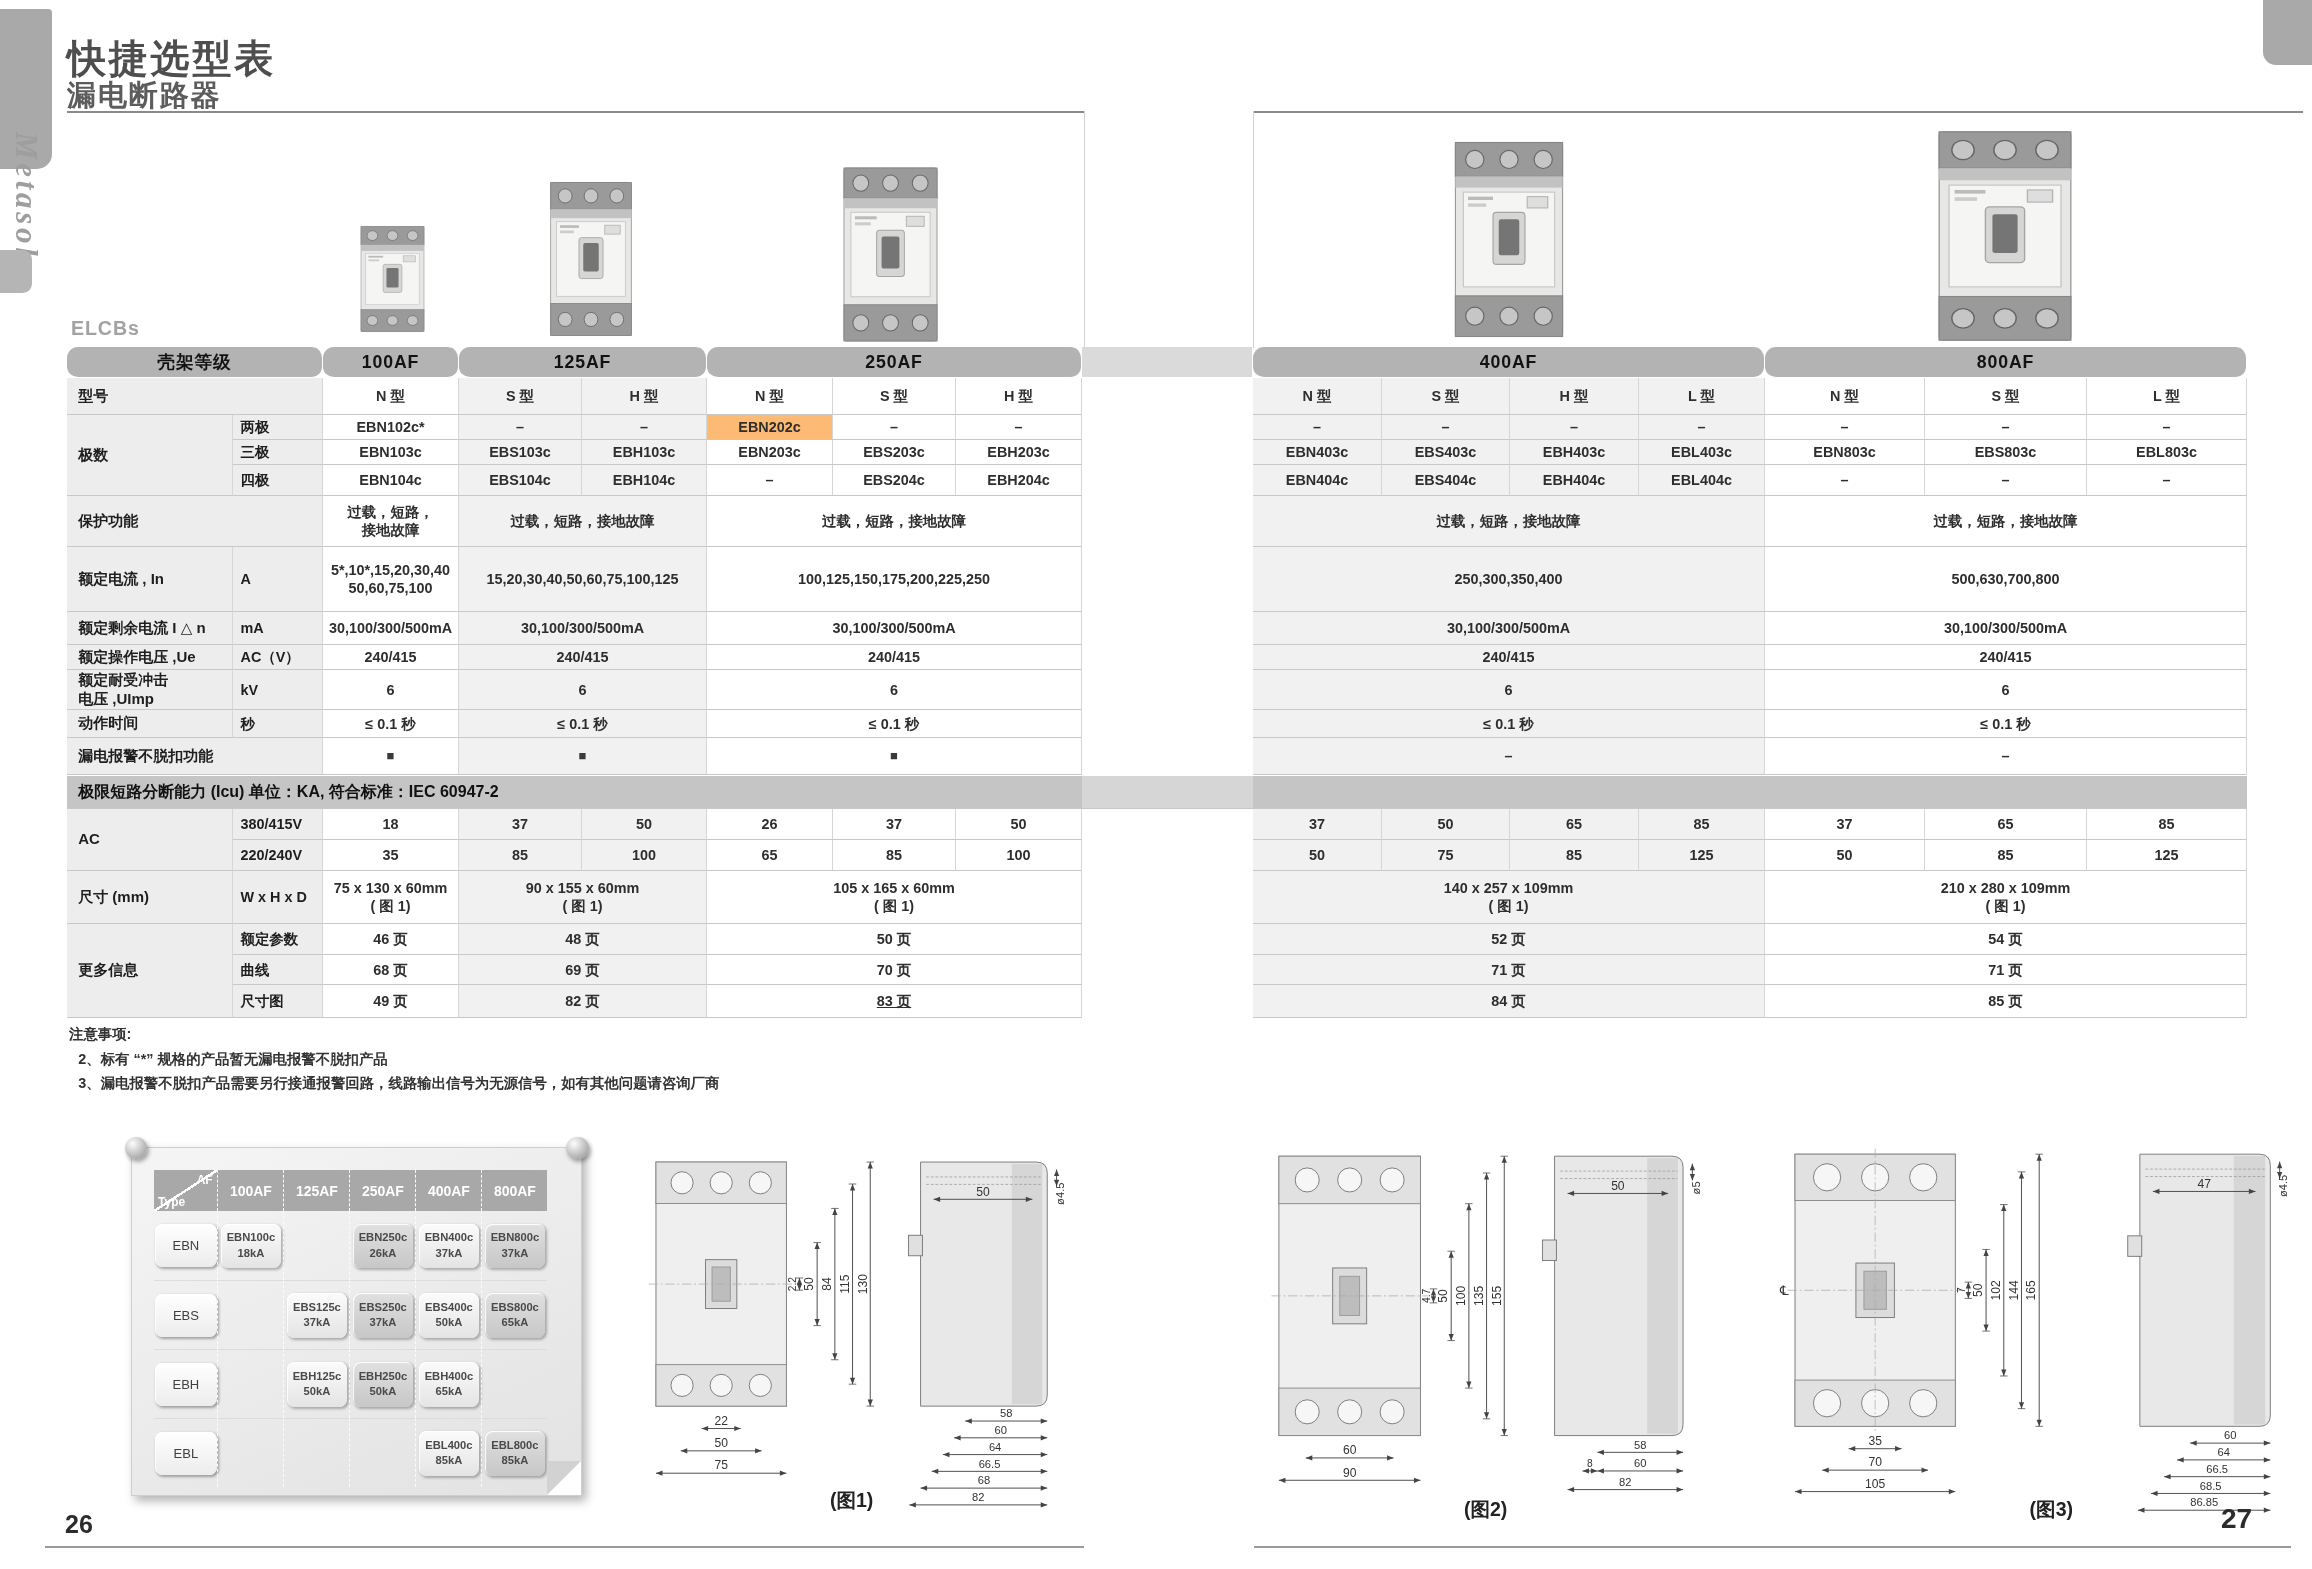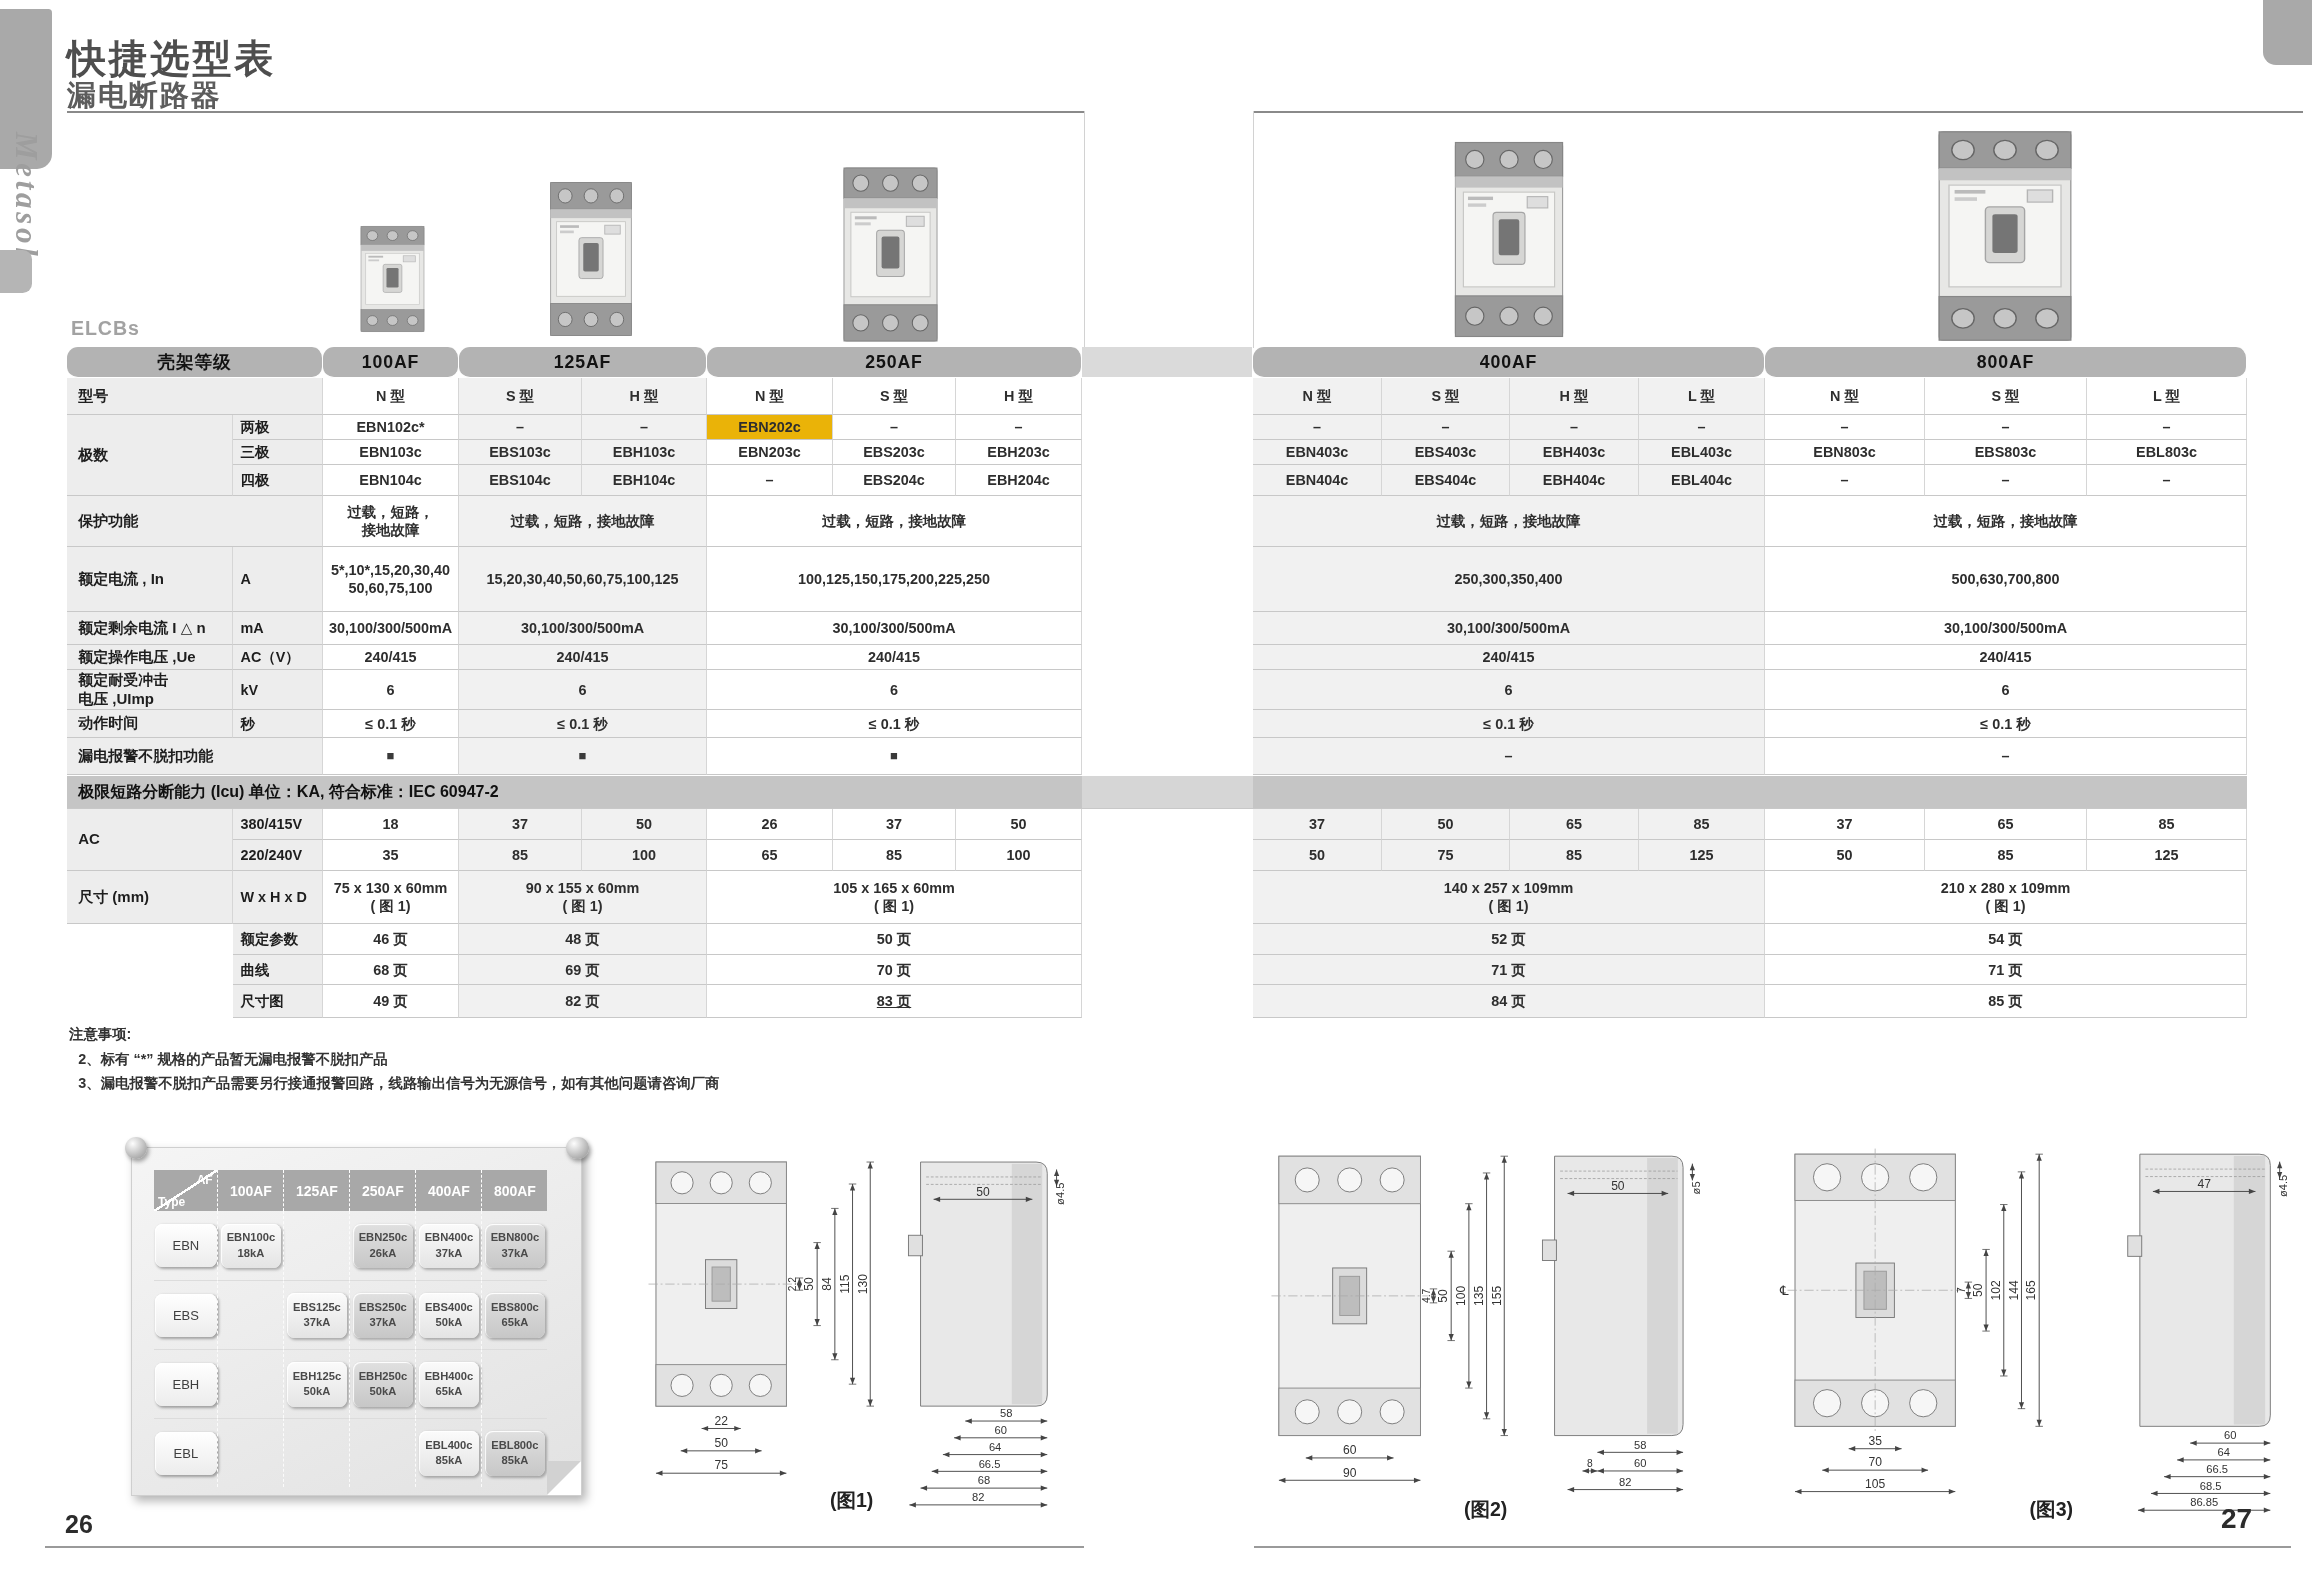--- a/index.html
+++ b/index.html
@@ -196,21 +196,21 @@
       <div class="tc val" style="grid-area: 2 / 12 / span 1 / span 1; background: rgb(241, 241, 241);">H 型</div>
       <div class="tc val" style="grid-area: 2 / 13 / span 1 / span 1; background: rgb(241, 241, 241);">L 型</div>
       <div class="tc val" style="grid-area: 2 / 14 / span 1 / span 1; background: rgb(255, 255, 255);">N 型</div>
       <div class="tc val" style="grid-area: 2 / 15 / span 1 / span 1; background: rgb(255, 255, 255);">S 型</div>
       <div class="tc val" style="grid-area: 2 / 16 / span 1 / span 1; background: rgb(255, 255, 255);">L 型</div>
       <div class="tc lab" style="grid-area: 3 / 1 / span 3 / span 1;">极数</div>
       <div class="tc lab2" style="grid-area: 3 / 2 / span 1 / span 1;">两极</div>
       <div class="tc val" style="grid-area: 3 / 3 / span 1 / span 1; background: rgb(255, 255, 255);">EBN102c*</div>
       <div class="tc val" style="grid-area: 3 / 4 / span 1 / span 1; background: rgb(241, 241, 241);">–</div>
       <div class="tc val" style="grid-area: 3 / 5 / span 1 / span 1; background: rgb(241, 241, 241);">–</div>
-      <div class="tc val" style="grid-area: 3 / 6 / span 1 / span 1; background: #eab308;">EBN202c</div>
+      <div class="tc val" style="grid-area: 3 / 6 / span 1 / span 1; background: #fdba74;">EBN202c</div>
       <div class="tc val" style="grid-area: 3 / 7 / span 1 / span 1; background: rgb(255, 255, 255);">–</div>
       <div class="tc val" style="grid-area: 3 / 8 / span 1 / span 1; background: rgb(255, 255, 255);">–</div>
       <div class="tc gut" style="grid-area: 3 / 9 / span 1 / span 1;"></div>
       <div class="tc val" style="grid-area: 3 / 10 / span 1 / span 1; background: rgb(241, 241, 241);">–</div>
       <div class="tc val" style="grid-area: 3 / 11 / span 1 / span 1; background: rgb(241, 241, 241);">–</div>
       <div class="tc val" style="grid-area: 3 / 12 / span 1 / span 1; background: rgb(241, 241, 241);">–</div>
       <div class="tc val" style="grid-area: 3 / 13 / span 1 / span 1; background: rgb(241, 241, 241);">–</div>
       <div class="tc val" style="grid-area: 3 / 14 / span 1 / span 1; background: rgb(255, 255, 255);">–</div>
       <div class="tc val" style="grid-area: 3 / 15 / span 1 / span 1; background: rgb(255, 255, 255);">–</div>
       <div class="tc val" style="grid-area: 3 / 16 / span 1 / span 1; background: rgb(255, 255, 255);">–</div>
@@ -341,20 +341,21 @@
 ( 图 1)</div>
       <div class="tc val" style="grid-area: 16 / 4 / span 1 / span 2; background: rgb(241, 241, 241);">90 x 155 x 60mm
 ( 图 1)</div>
       <div class="tc val" style="grid-area: 16 / 6 / span 1 / span 3; background: rgb(255, 255, 255);">105 x 165 x 60mm
 ( 图 1)</div>
       <div class="tc gut" style="grid-area: 16 / 9 / span 1 / span 1;"></div>
       <div class="tc val" style="grid-area: 16 / 10 / span 1 / span 4; background: rgb(241, 241, 241);">140 x 257 x 109mm
 ( 图 1)</div>
       <div class="tc val" style="grid-area: 16 / 14 / span 1 / span 3; background: rgb(255, 255, 255);">210 x 280 x 109mm
 ( 图 1)</div>
+      <div class="tc lab" style="grid-area: 17 / 1 / span 3 / span 1;">更多信息</div>
       <div class="tc lab2" style="grid-area: 17 / 2 / span 1 / span 1;">额定参数</div>
       <div class="tc val" style="grid-area: 17 / 3 / span 1 / span 1; background: rgb(255, 255, 255);">46 页</div>
       <div class="tc val" style="grid-area: 17 / 4 / span 1 / span 2; background: rgb(241, 241, 241);">48 页</div>
       <div class="tc val" style="grid-area: 17 / 6 / span 1 / span 3; background: rgb(255, 255, 255);">50 页</div>
       <div class="tc gut" style="grid-area: 17 / 9 / span 1 / span 1;"></div>
       <div class="tc val" style="grid-area: 17 / 10 / span 1 / span 4; background: rgb(241, 241, 241);">52 页</div>
       <div class="tc val" style="grid-area: 17 / 14 / span 1 / span 3; background: rgb(255, 255, 255);">54 页</div>
       <div class="tc lab2" style="grid-area: 18 / 2 / span 1 / span 1;">曲线</div>
       <div class="tc val" style="grid-area: 18 / 3 / span 1 / span 1; background: rgb(255, 255, 255);">68 页</div>
       <div class="tc val" style="grid-area: 18 / 4 / span 1 / span 2; background: rgb(241, 241, 241);">69 页</div>

